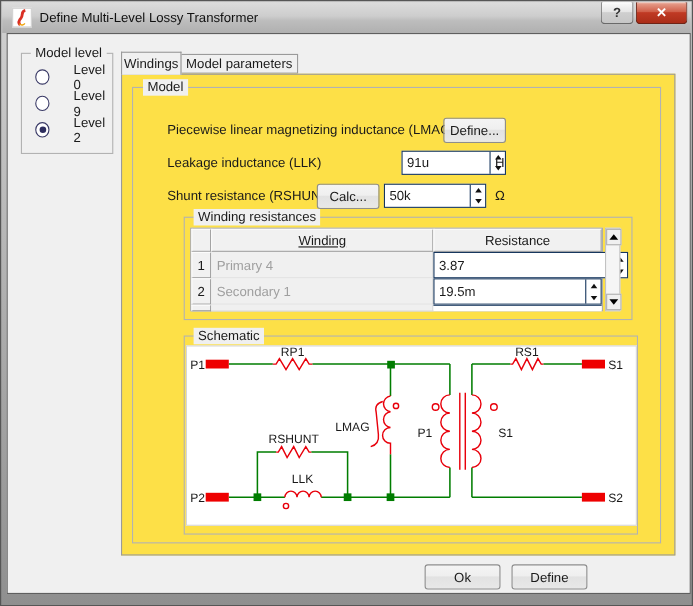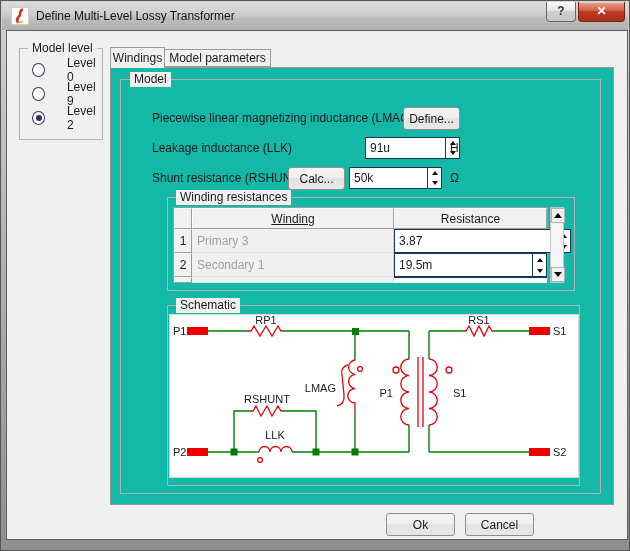--- a/index.html
+++ b/index.html
@@ -27,21 +27,21 @@
   .groupbox{position:absolute;border:1px solid #b2b2b2;box-sizing:border-box;}
   .gcap{position:absolute;top:-8px;left:8px;background:#f0f0f0;padding:0 4px;line-height:15px;white-space:nowrap;}
   
   .radio-row{position:absolute;left:12px;height:16px;display:flex;align-items:center;cursor:default;}
   .radio{width:12px;height:12px;border:1px solid #3a3a66;border-radius:50%;background:#fff;position:relative;box-sizing:content-box;}
   .radio.sel::after{content:"";position:absolute;left:3px;top:3px;width:6px;height:6px;border-radius:50%;background:#2e2e5e;}
   .radio-label{margin-left:22px;}
   
   .tab{position:absolute;box-sizing:border-box;border:1px solid #9a9a9a;background:#f0f0f0;text-align:center;cursor:default;}
   .tab-active{z-index:3;border-bottom:none;}
-  .tabpanel{position:absolute;border:1px solid #9a9a9a;background:#14b8a6;box-sizing:border-box;}
+  .tabpanel{position:absolute;border:1px solid #9a9a9a;background:#fde047;box-sizing:border-box;}
   
   .btn{position:absolute;box-sizing:border-box;border:1px solid #8e8e8e;border-radius:3px;
        background:linear-gradient(180deg,#f4f4f4,#efefef 45%,#e2e2e2 50%,#e8e8e8);
        text-align:center;cursor:default;display:flex;align-items:center;justify-content:center;}
   
   .spinbox{position:absolute;box-sizing:border-box;border:1px solid #17375e;background:#fff;display:flex;}
   .spin-val{flex:1;padding:0 4px;display:flex;align-items:center;overflow:hidden;white-space:nowrap;}
   .spin-btns{width:13px;border-left:1px solid #17375e;display:flex;flex-direction:column;}
   .spin-up,.spin-dn{flex:1;display:flex;align-items:center;justify-content:center;}
   .tri-up{width:0;height:0;border-left:3px solid transparent;border-right:3px solid transparent;border-bottom:4px solid #111;}
@@ -149,21 +149,21 @@
         <div class="groupbox" style="left:46px;top:117px;width:408px;height:94px;">
           <span class="gcap">Winding resistances</span>
 
           <div class="grid" style="left:5px;top:9px;width:375px;height:76px;">
 
             <div class="cell hcell" style="left:0;top:0;width:18px;height:21px;"></div>
             <div class="cell hcell" style="left:18px;top:0;width:202px;height:21px;text-decoration:underline;">Winding</div>
             <div class="cell hcell" style="left:220px;top:0;width:153px;height:21px;">Resistance</div>
 
             <div class="cell hcell" style="left:0;top:21px;width:18px;height:24px;">1</div>
-            <div class="cell wcell" style="left:18px;top:21px;width:202px;height:24px;">Primary 3</div>
+            <div class="cell wcell" style="left:18px;top:21px;width:202px;height:24px;">Primary 4</div>
             <div class="spinbox" style="left:220px;top:21px;width:177px;height:24px;">
               <div class="spin-val">3.87</div>
               <div class="spin-btns">
                 <div class="spin-up">
                       <span class="tri-up"></span>
                     </div>
                 <div class="spin-dn">
                       <span class="tri-dn"></span>
                     </div>
               </div>
@@ -276,17 +276,17 @@
                 <text x="283" y="82">S1</text>
               </g>
             </svg>
           </div>
         </div>
 
       </div>
     </div>
 
     <div class="btn" style="left:379px;top:482px;width:69px;height:23px;">Ok</div>
-    <div class="btn" style="left:458px;top:482px;width:69px;height:23px;">Cancel</div>
+    <div class="btn" style="left:458px;top:482px;width:69px;height:23px;">Define</div>
 
   </div>
 </div>
 </div>
 
 </body></html>

